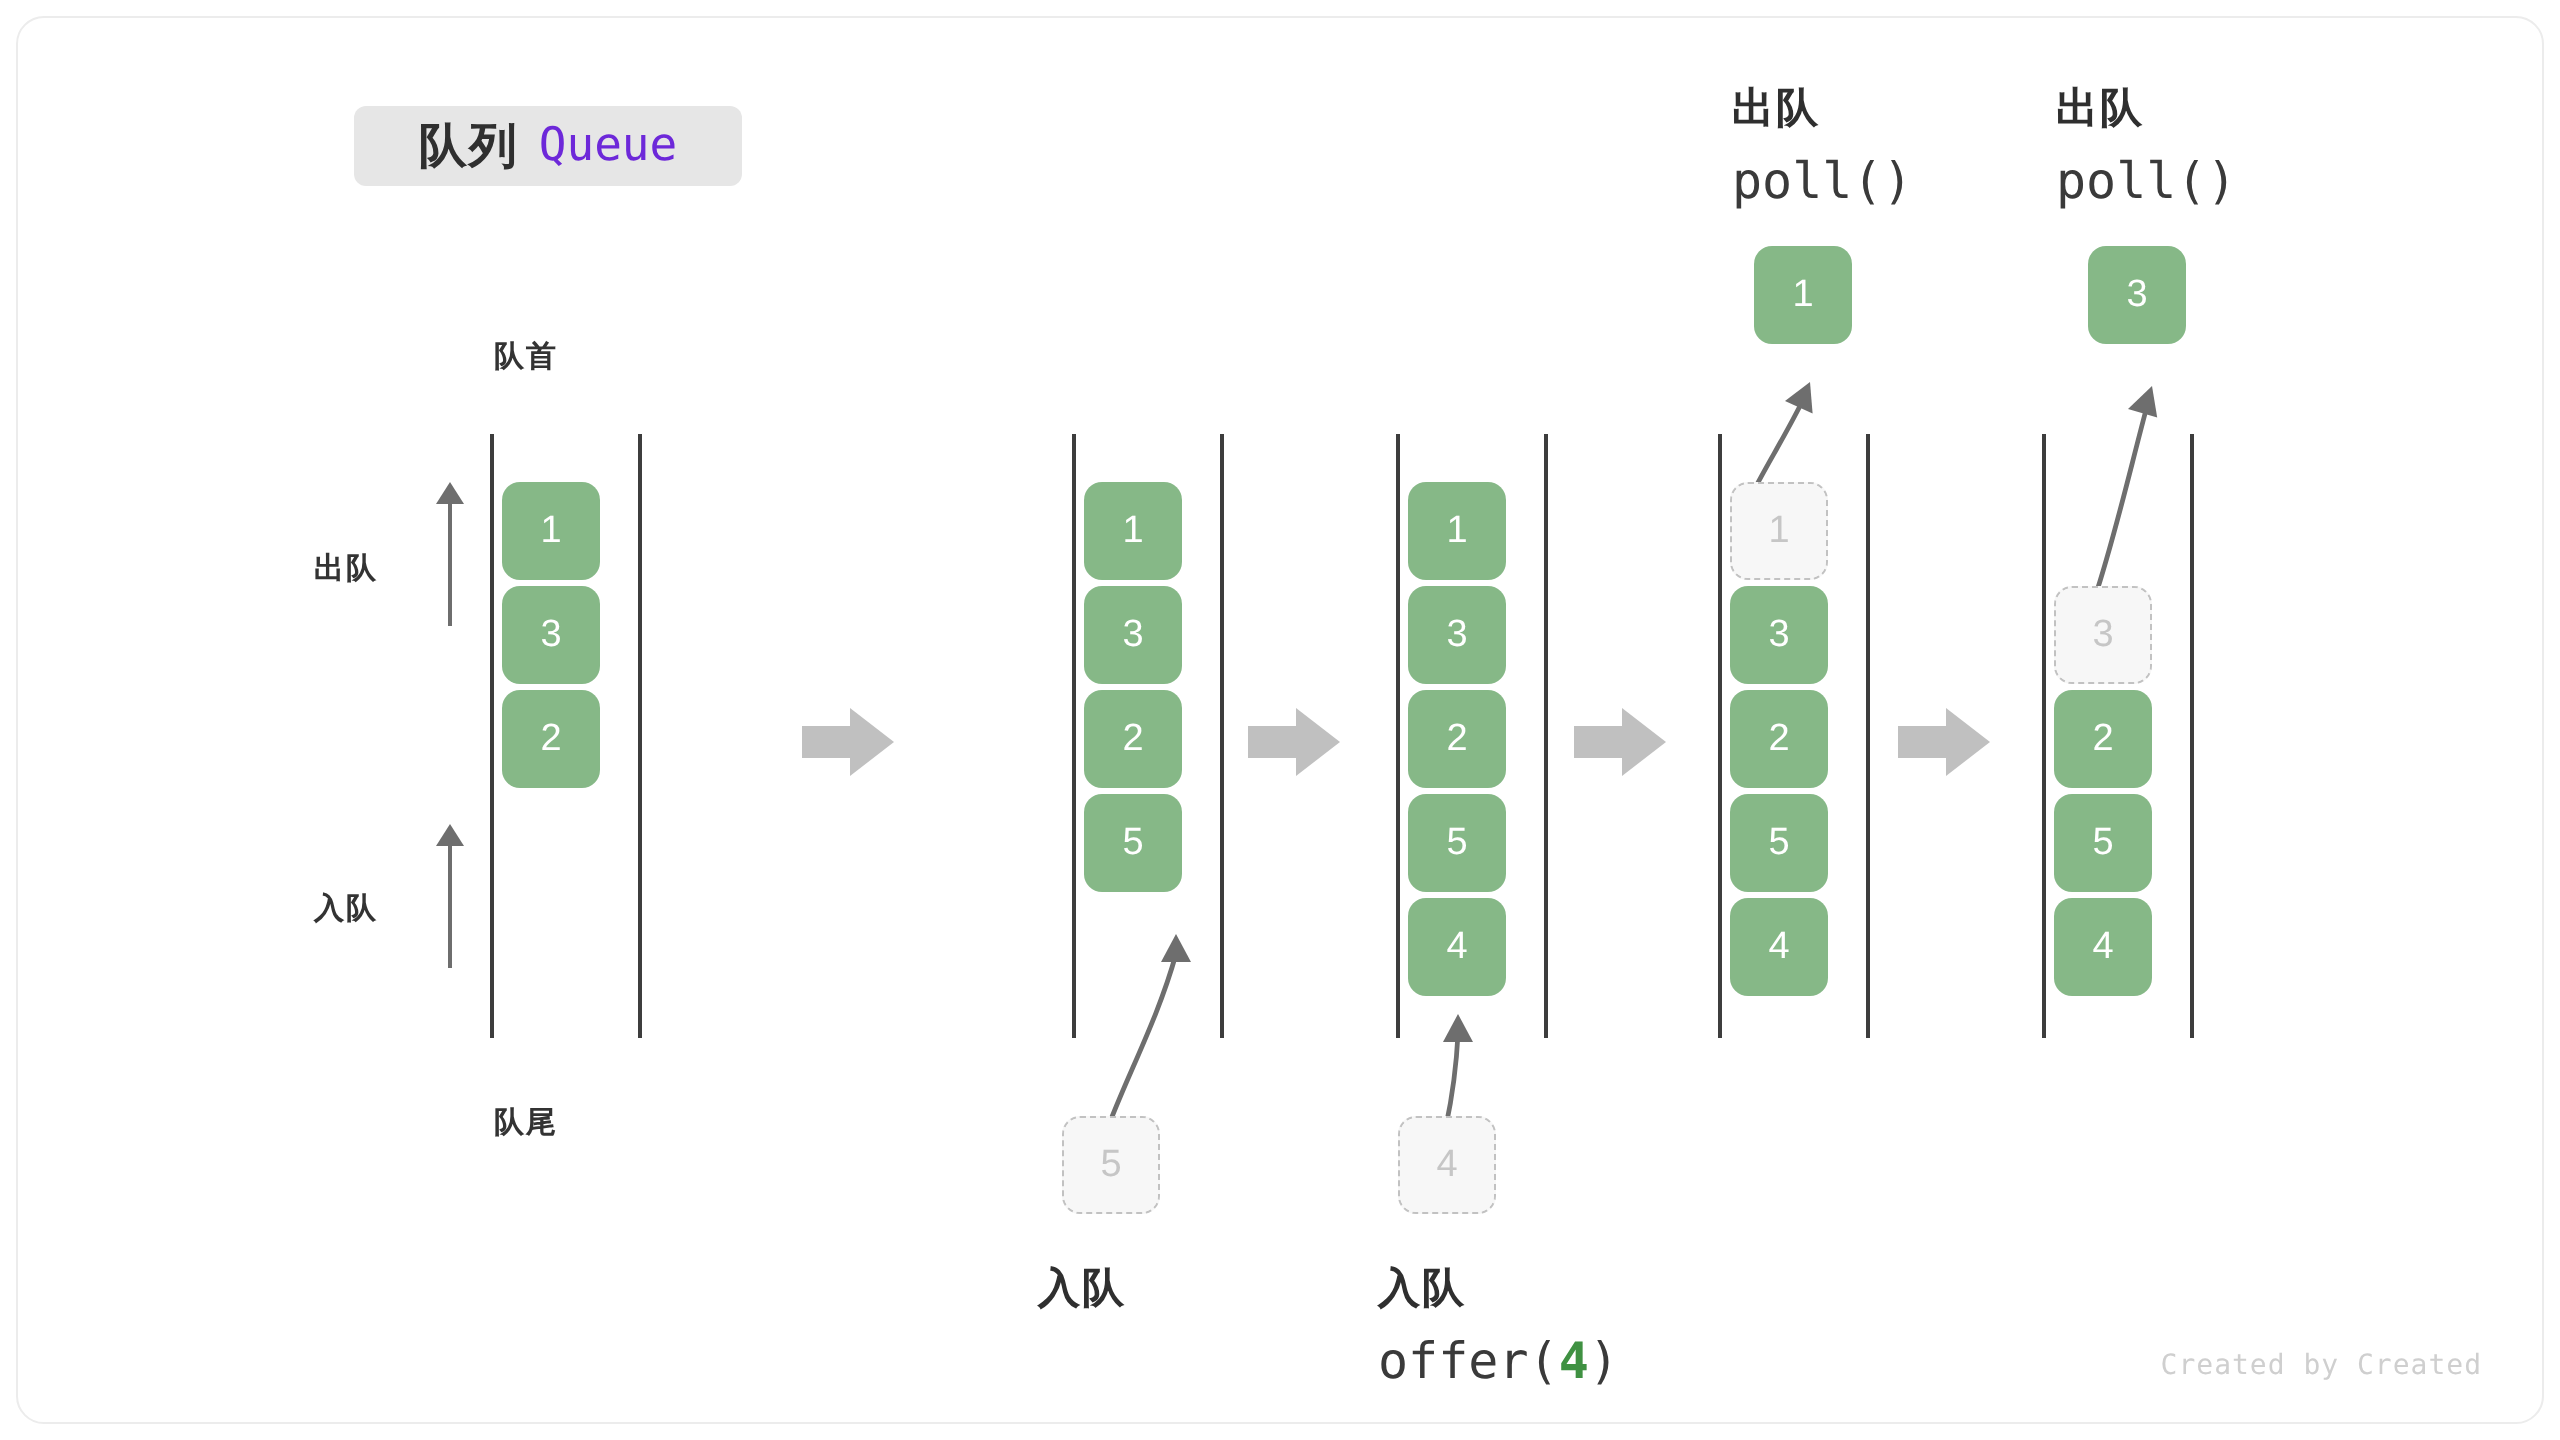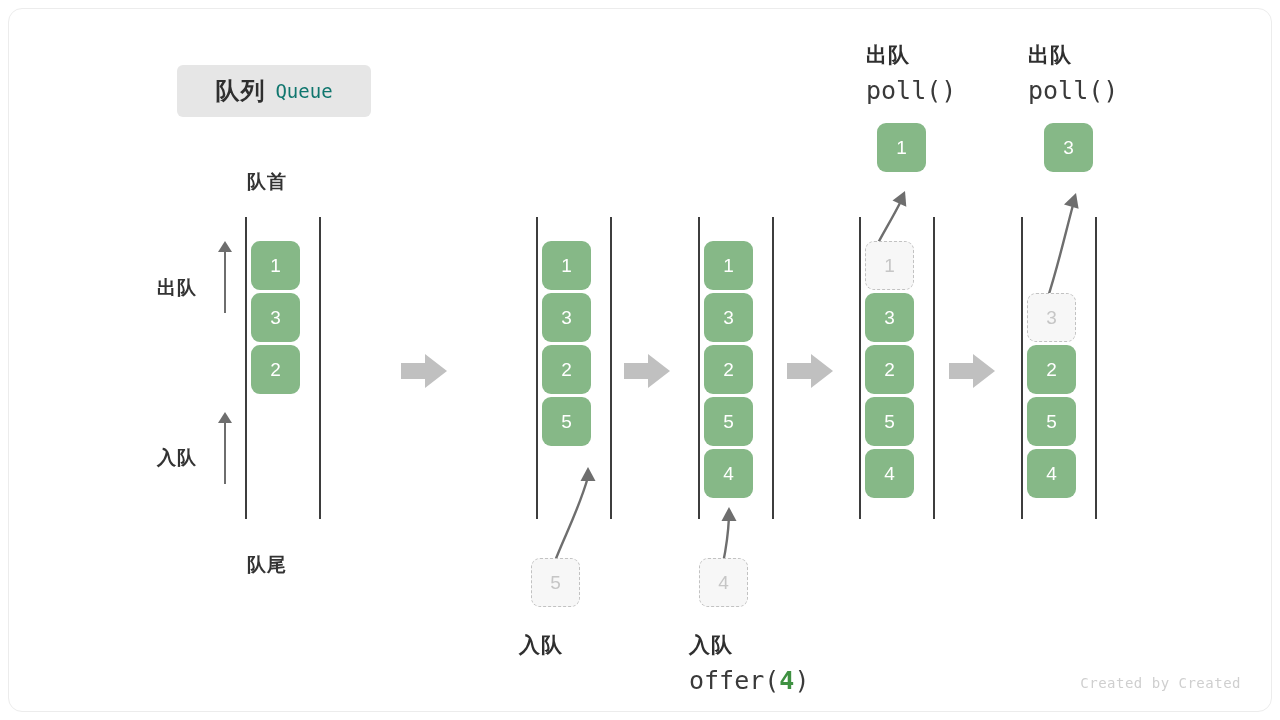--- a/index.html
+++ b/index.html
@@ -15,39 +15,39 @@
     width: 1264px; height: 704px;
     background: #ffffff;
     border: 1px solid #ececec;
     border-radius: 14px;
     overflow: hidden;
   }
   .abs { position: absolute; }
 
   
   #title-badge {
-    left: 168px; top: 56px;
-    width: 194px; height: 52px;
+    left: 168px; top: 44px;
+    width: 194px; height: 40px;
     background: #e6e6e6;
     border-radius: 6px;
     display: flex; align-items: center; justify-content: center;
     gap: 10px;
   }
   #title-badge .cn {
     font-size: 24px; font-weight: bold; color: #2f2f2f;
     letter-spacing: 1px;
   }
   #title-badge .en {
     font-family: "DejaVu Sans Mono", "Liberation Mono", monospace;
-    font-size: 19px; color: #0f766e;
+    font-size: 23px; color: #6d28d9;
   }
 
   
   .cn-label {
-    font-size: 19px; font-weight: bold; color: #333333;
+    font-size: 15px; font-weight: bold; color: #333333;
     letter-spacing: 1px; white-space: nowrap;
   }
   .op-label { white-space: nowrap; line-height: 36px; }
   .op-label .cn {
     font-size: 21px; font-weight: bold; color: #2f2f2f; letter-spacing: 1px;
   }
   .op-label .mono {
     font-family: "DejaVu Sans Mono", "Liberation Mono", monospace;
     font-size: 25px; color: #3a3a3a;
   }

